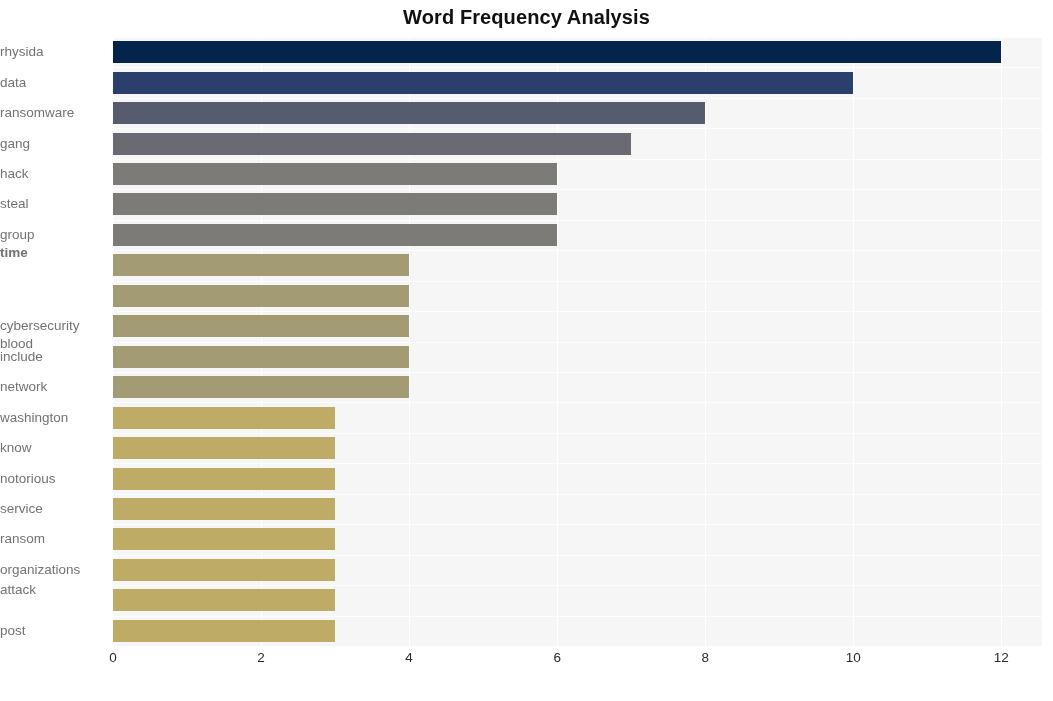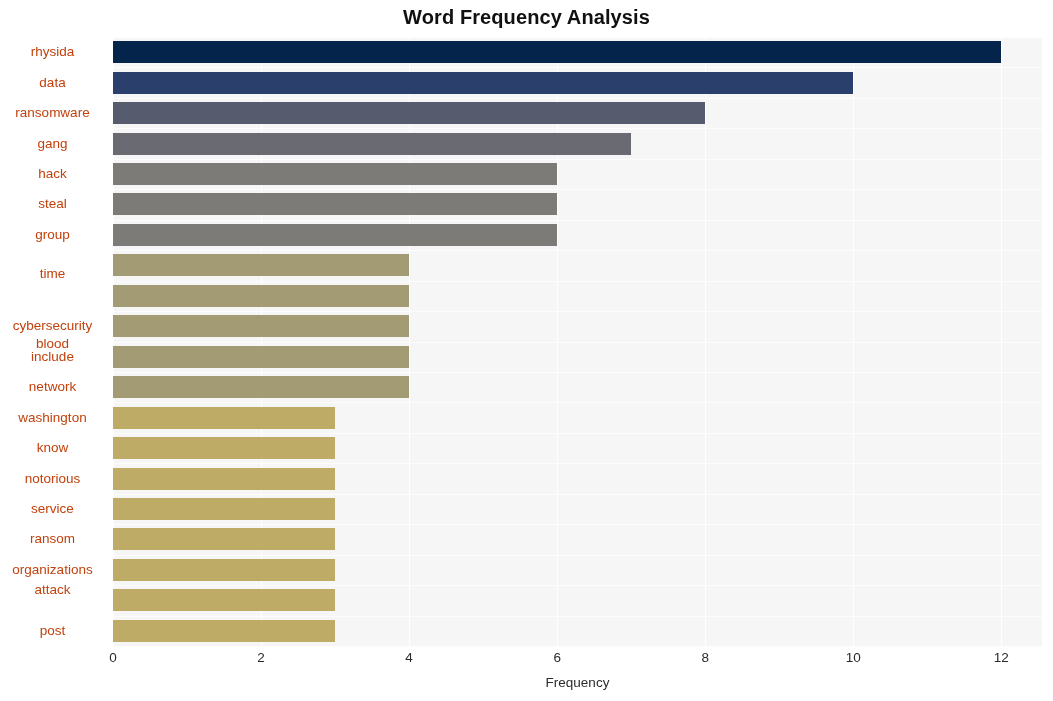--- a/index.html
+++ b/index.html
@@ -64,23 +64,23 @@
     position: absolute;
     left: 0;
     top: 37px;
     width: 105px;
     height: 609px;
   }
   .ylabel {
     position: absolute;
     right: 0;
     width: 105px;
-    text-align: center;
+    text-align: left;
     font-size: 13.5px;
-    color: #c2410c;
+    color: #737373;
     line-height: 16px;
     white-space: nowrap;
   }
   #xlabels {
     position: absolute;
     left: 0;
     top: 650px;
     width: 1053px;
     height: 22px;
   }
@@ -165,21 +165,21 @@
   </div>
 
   <div id="ylabels">
       <div class="ylabel" style="top: 7.225px;">rhysida</div>
       <div class="ylabel" style="top: 37.675px;">data</div>
       <div class="ylabel" style="top: 68.125px;">ransomware</div>
       <div class="ylabel" style="top: 98.575px; padding-left: 11px;">gang</div>
       <div class="ylabel" style="top: 129.025px;">hack</div>
       <div class="ylabel" style="top: 159.475px;">steal</div>
       <div class="ylabel" style="top: 189.925px;">group</div>
-      <div class="ylabel" style="top: 229px;">time</div>
+      <div class="ylabel" style="top: 208px; font-weight: bold;">time</div>
       <div class="ylabel" style="top: 250.825px; margin-top: 48px;">blood</div>
       <div class="ylabel" style="top: 281.275px;">cybersecurity</div>
       <div class="ylabel" style="top: 311.725px;">include</div>
       <div class="ylabel" style="top: 342.175px;">network</div>
       <div class="ylabel" style="top: 372.625px;">washington</div>
       <div class="ylabel" style="top: 403.075px;">know</div>
       <div class="ylabel" style="top: 433.525px;">notorious</div>
       <div class="ylabel" style="top: 463.975px;">service</div>
       <div class="ylabel" style="top: 494.425px;">ransom</div>
       <div class="ylabel" style="top: 524.875px;">organizations</div>
@@ -190,15 +190,14 @@
   <div id="xlabels">
       <div class="xtick" style="left: 113px;">0</div>
       <div class="xtick" style="left: 261.048px;">2</div>
       <div class="xtick" style="left: 409.096px;">4</div>
       <div class="xtick" style="left: 557.143px;">6</div>
       <div class="xtick" style="left: 705.191px;">8</div>
       <div class="xtick" style="left: 853.239px;">10</div>
       <div class="xtick" style="left: 1001.29px;">12</div>
     </div>
 
-  <div id="xaxis-title">Frequency</div>
 
 </div>
 
 </body></html>

